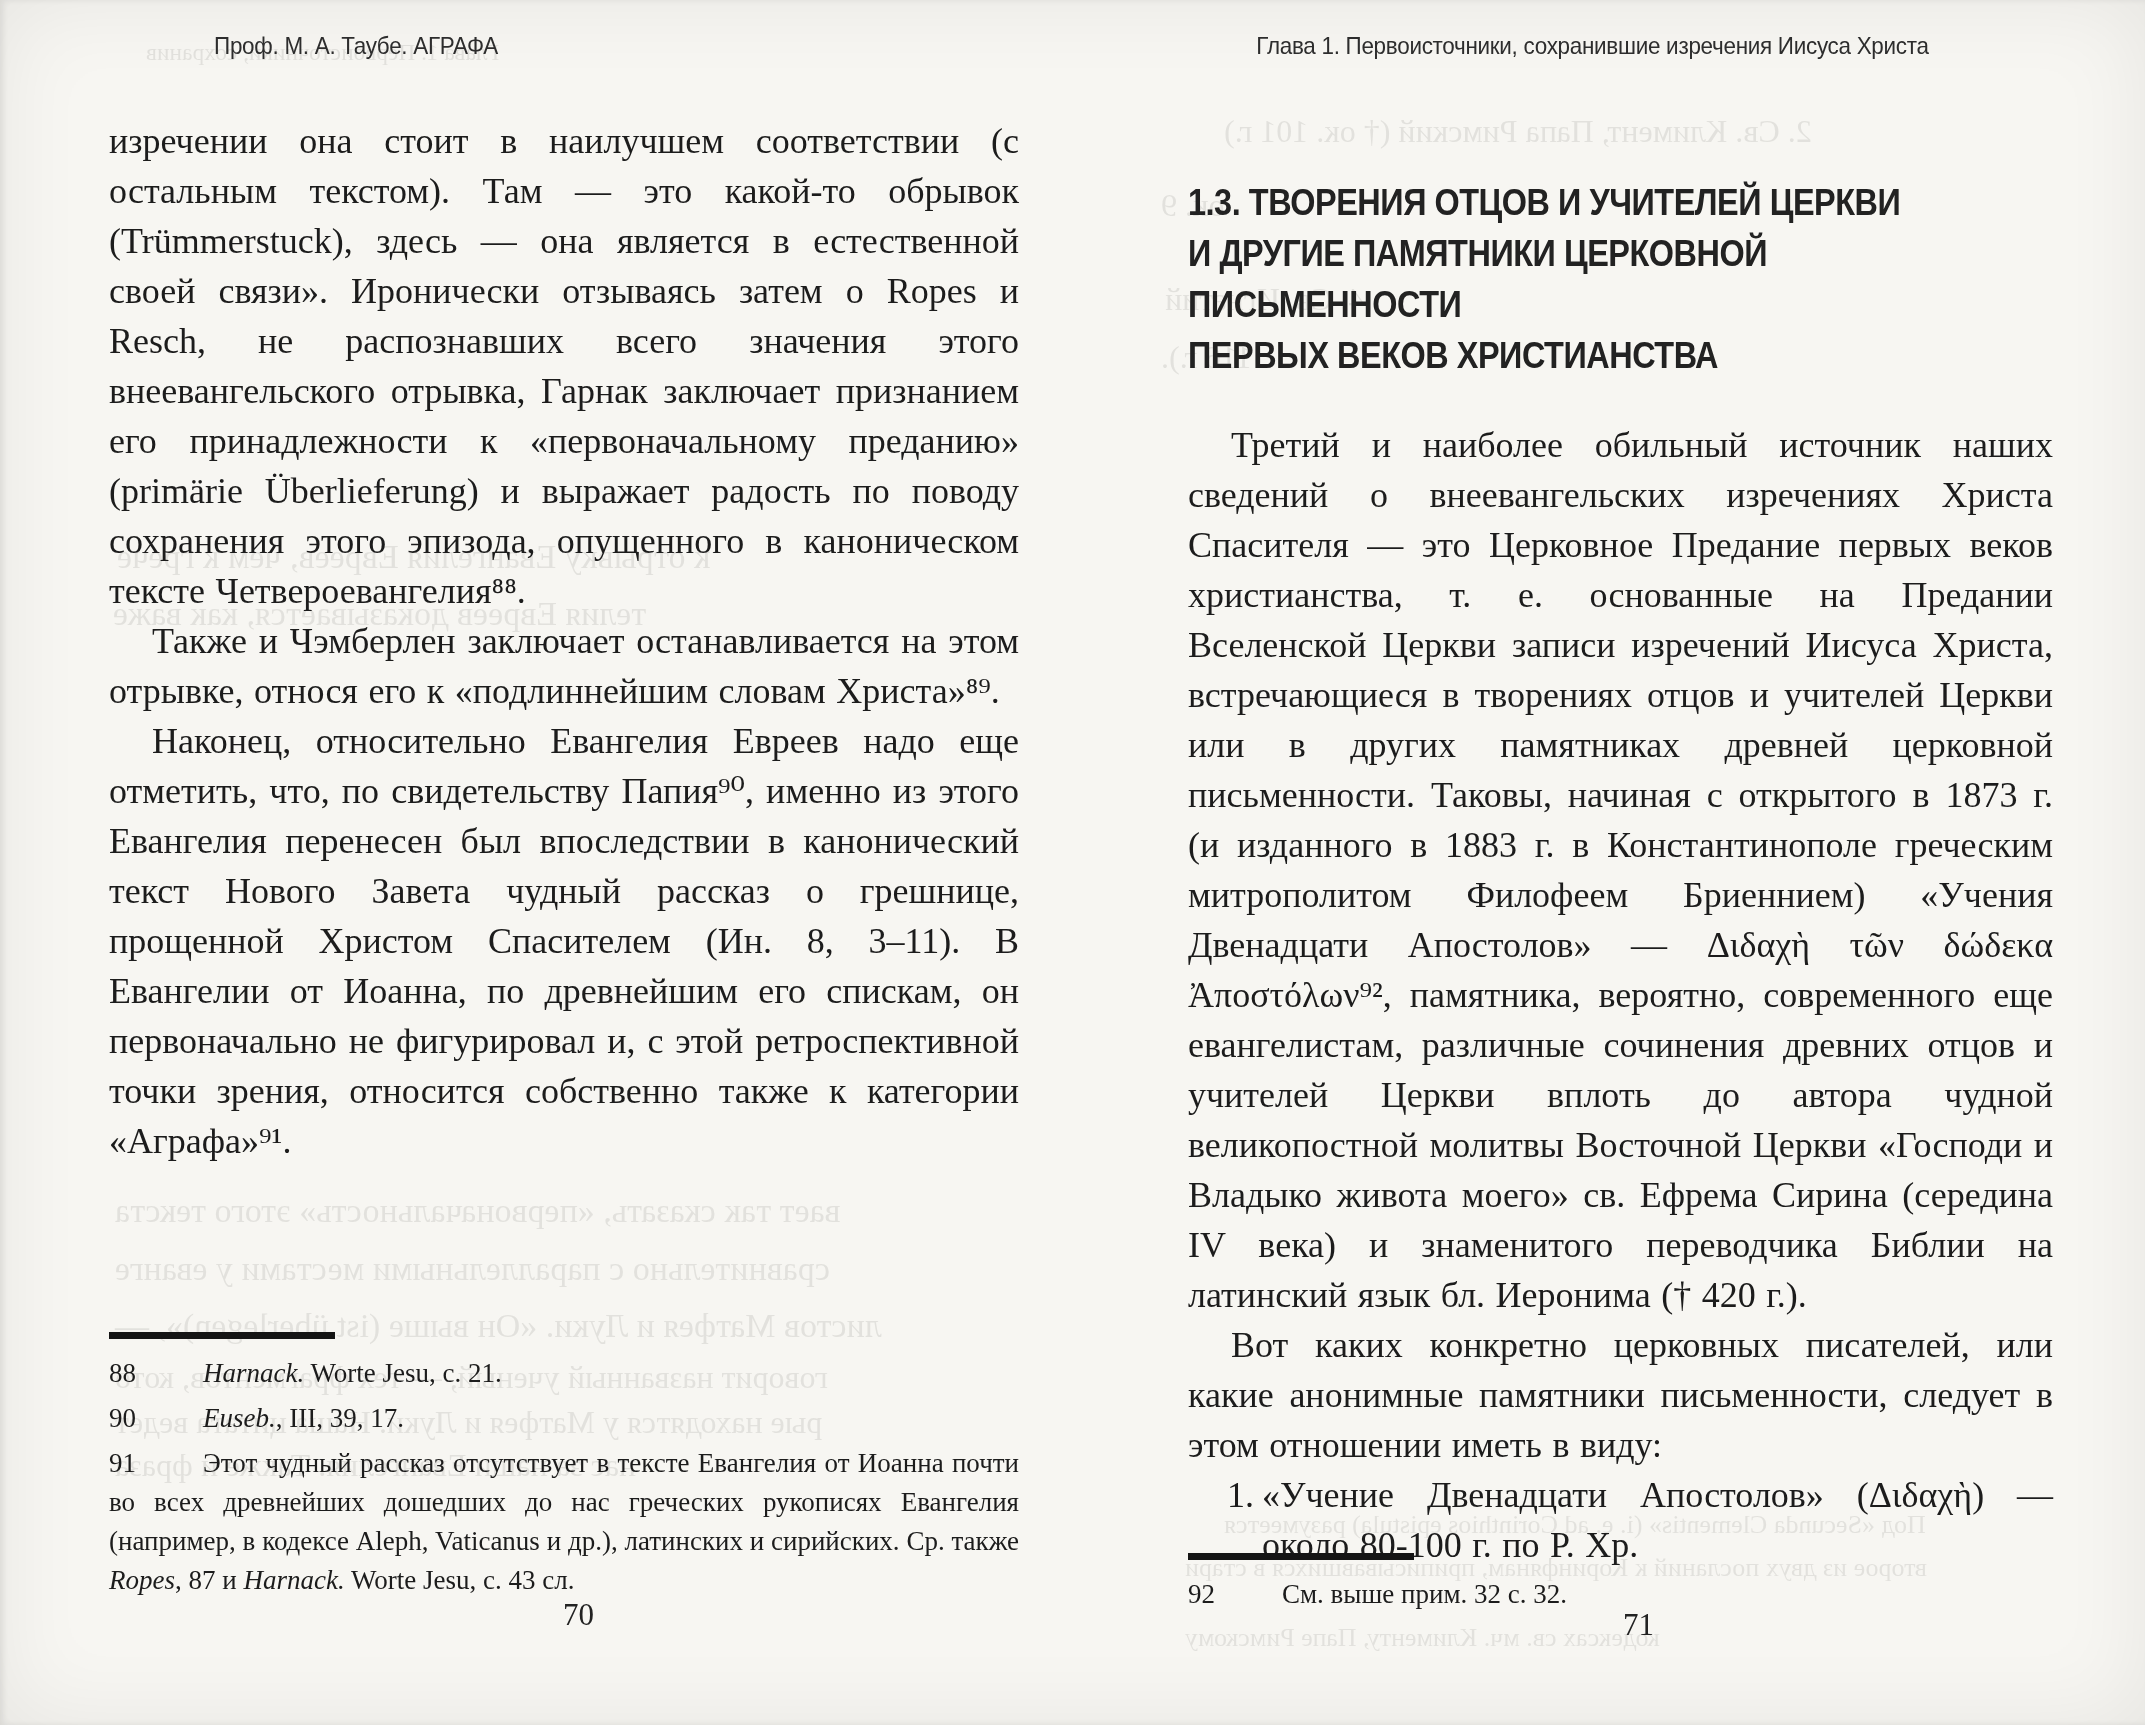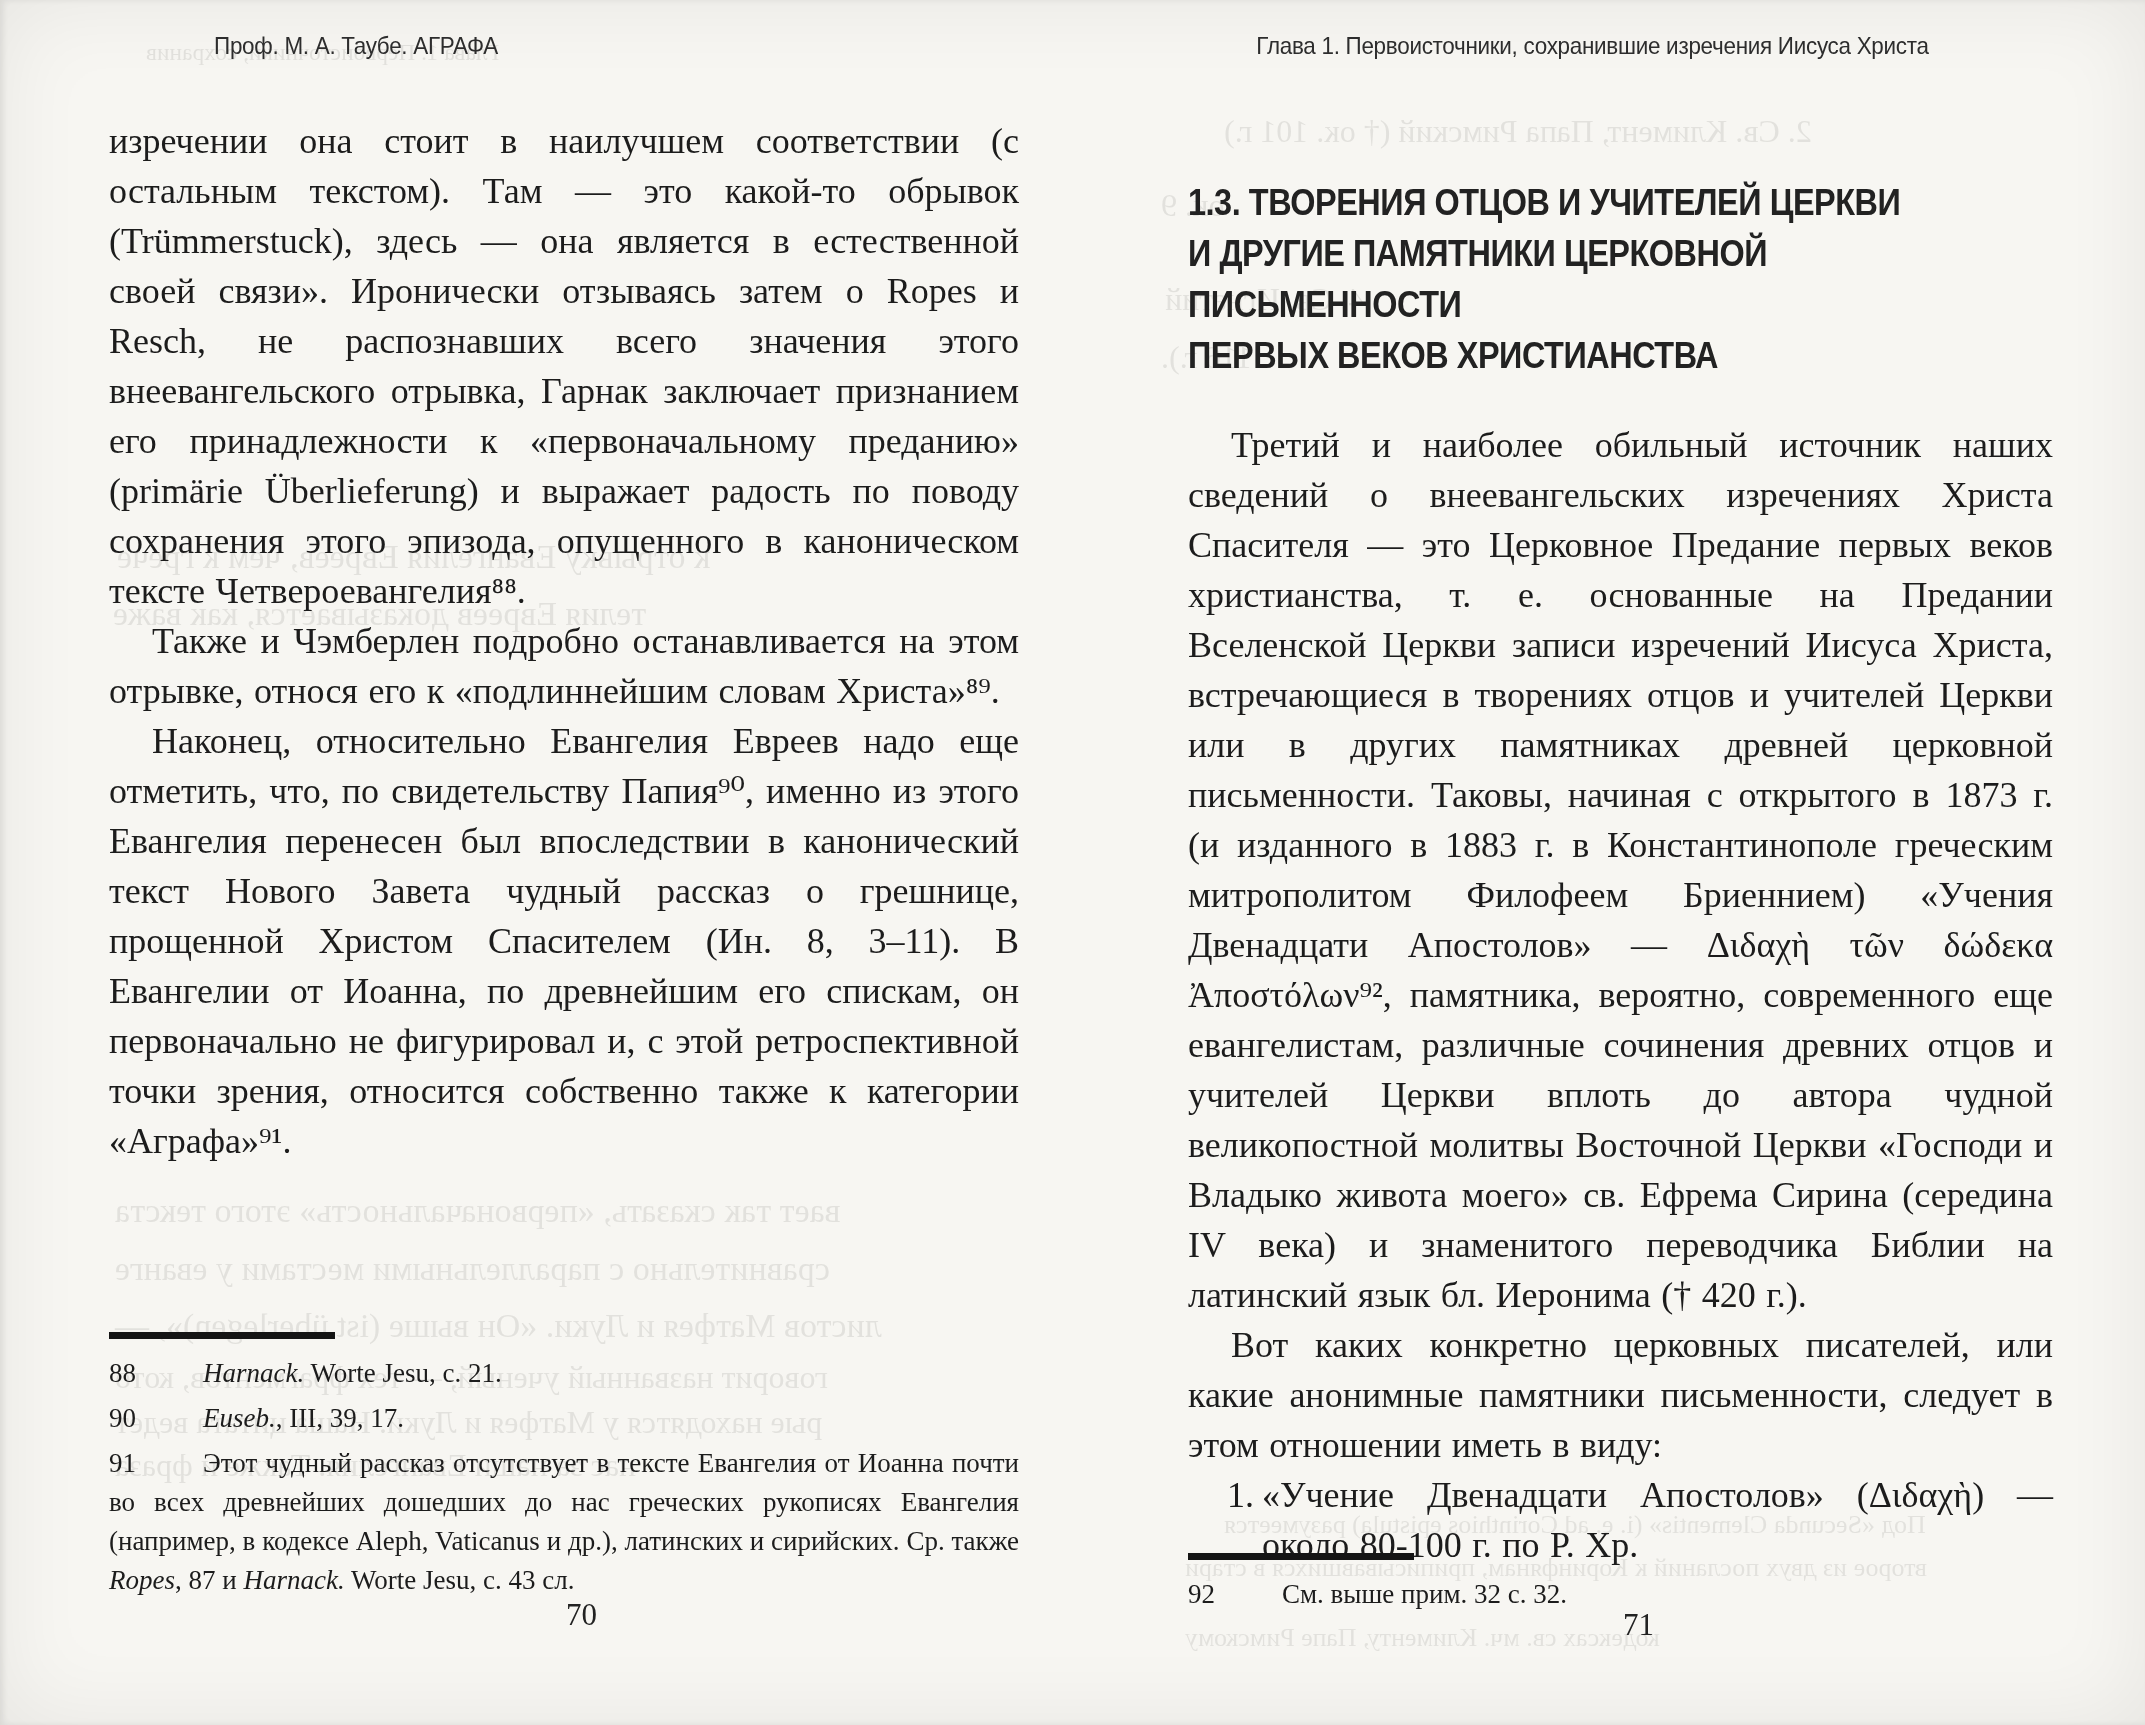--- a/index.html
+++ b/index.html
@@ -55,21 +55,21 @@
   .fn-rule{width:226px;height:6.8px;background:#151515;margin-bottom:15.6px;}
   .fn{
     font-size:27px;line-height:39px;text-align:justify;margin-bottom:5.9px;
   }
   .fn-num{display:inline-block;min-width:94px;}
   .fn em{font-style:italic;}
   
   .page-number{
     position:absolute;font-size:31px;color:#222;z-index:3;text-align:center;width:117px;
   }
-  .lp-number{top:1597px;left:480px;text-align:right;}
+  .lp-number{top:1597px;left:520px;}
   .rp-number{top:1607px;left:1580px;}
   
   .ghost{
     position:absolute;z-index:1;white-space:nowrap;
     color:#70706a;opacity:0.15;filter:blur(0.7px);
     transform:scaleX(-1);transform-origin:center;
     font-family:"Liberation Serif","DejaVu Serif",serif;
   }
 </style>
 </head>
@@ -93,21 +93,21 @@
     <div class="ghost" style="top: 339px; left: 1161px; font-size: 32px;">116 г.).</div>
     <div class="ghost" style="top: 1510px; left: 1224px; font-size: 26px;">Под «Secunda Clementis» (i. e. ad Corinthios epistula) разумеется</div>
     <div class="ghost" style="top: 1553px; left: 1185px; font-size: 26px;">второе из двух посланий к Коринфянам, приписывавшихся в стари</div>
     <div class="ghost" style="top: 1623px; left: 1185px; font-size: 26px;">кодексах св. мч. Клименту, Папе Римскому</div>
   </div>
 
 <div class="running-header lp-header">Проф. М. А. Таубе. АГРАФА</div>
 
 <div class="body-text lp-body" id="lp-body">
     <div class="para">изречении она стоит в наилучшем соответствии (с остальным текстом). Там — это какой-то обрывок (Trümmerstuck), здесь — она является в естественной своей связи». Иронически отзываясь затем о Ropes и Resch, не распознавших всего значения этого внеевангельского отрывка, Гарнак заключает признанием его принадлежности к «первоначальному преданию» (primärie Überlieferung) и выражает радость по поводу сохранения этого эпизода, опущенного в каноническом тексте Четвероевангелия⁸⁸.</div>
-    <div class="para indent">Также и Чэмберлен подробно останавливается на этом отрывке, относя его к «подлиннейшим словам Христа»⁸⁹.</div>
+    <div class="para indent">Также и Чэмберлен заключает останавливается на этом отрывке, относя его к «подлиннейшим словам Христа»⁸⁹.</div>
     <div class="para indent">Наконец, относительно Евангелия Евреев надо еще отметить, что, по свидетельству Папия⁹⁰, именно из этого Евангелия перенесен был впоследствии в канонический текст Нового Завета чудный рассказ о грешнице, прощенной Христом Спасителем (Ин. 8, 3–11). В Евангелии от Иоанна, по древнейшим его спискам, он первоначально не фигурировал и, с этой ретроспективной точки зрения, относится собственно также к категории «Аграфа»⁹¹.</div>
   </div>
 
 <div class="footnote-block lp-footnotes">
   <div class="fn-rule"></div>
   <div id="lp-fn-list">
       <div class="fn"><span class="fn-num">88</span><em>Harnack.</em><span> Worte Jesu, с. 21.</span></div>
       <div class="fn"><span class="fn-num">90</span><em>Euseb.</em><span>, III, 39, 17.</span></div>
       <div class="fn"><span class="fn-num">91</span><span>Этот чудный рассказ отсутствует в тексте Евангелия от Иоанна почти во всех древнейших дошедших до нас греческих рукописях Евангелия (например, в кодексе Aleph, Vaticanus и др.), латинских и сирийских. Ср. также </span><em>Ropes</em><span>, 87 и </span><em>Harnack.</em><span> Worte Jesu, с. 43 сл.</span></div>
     </div>

